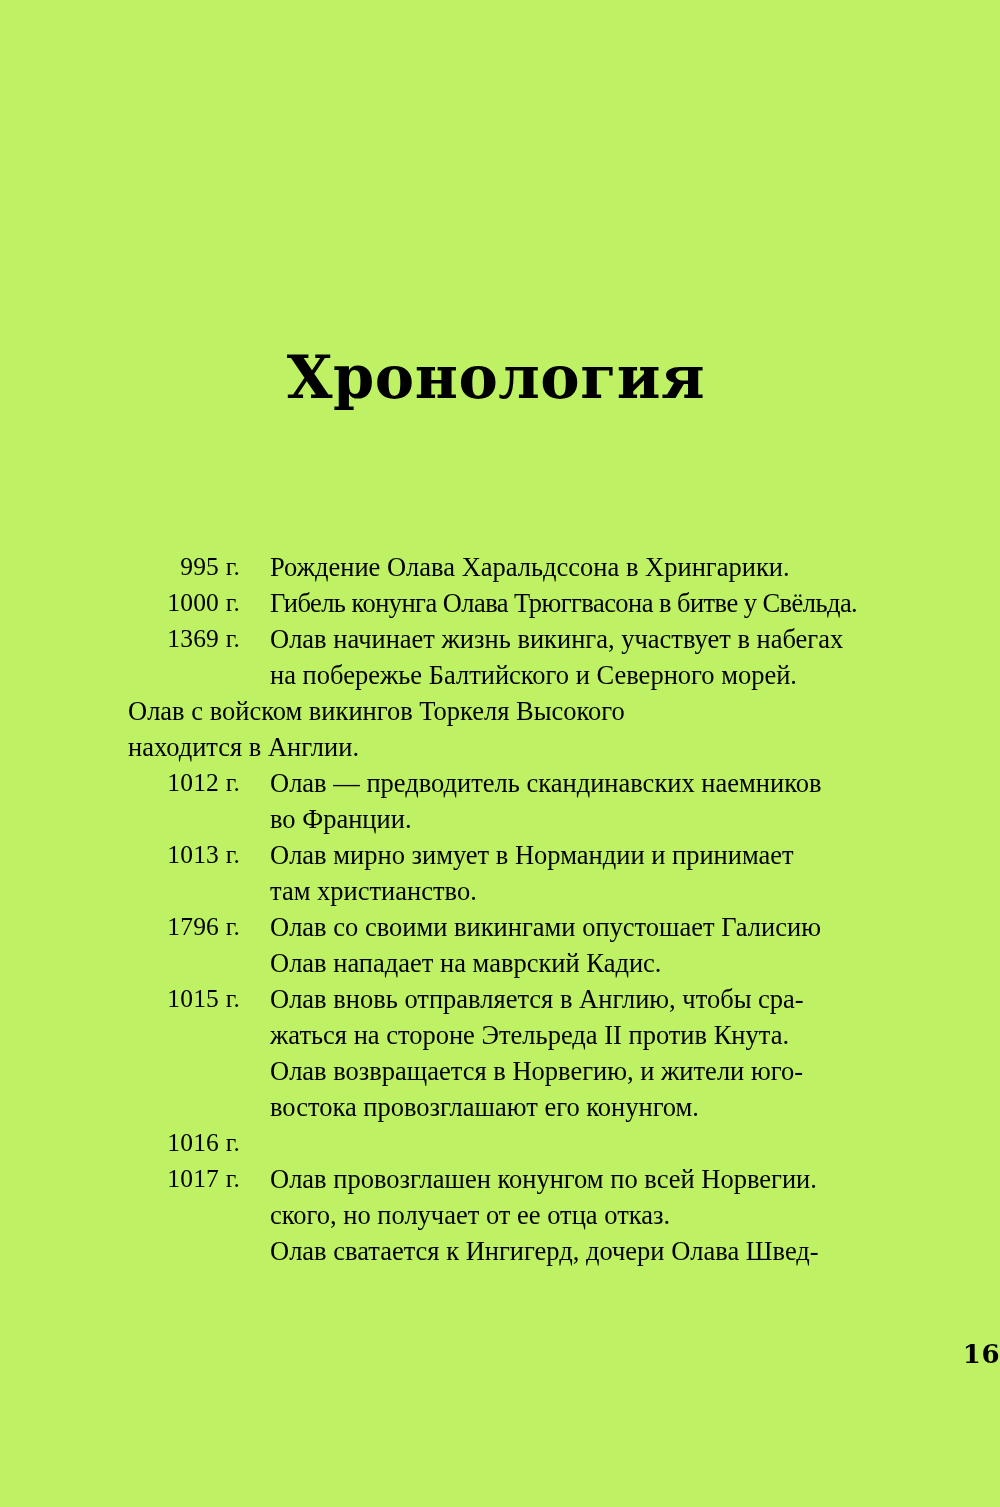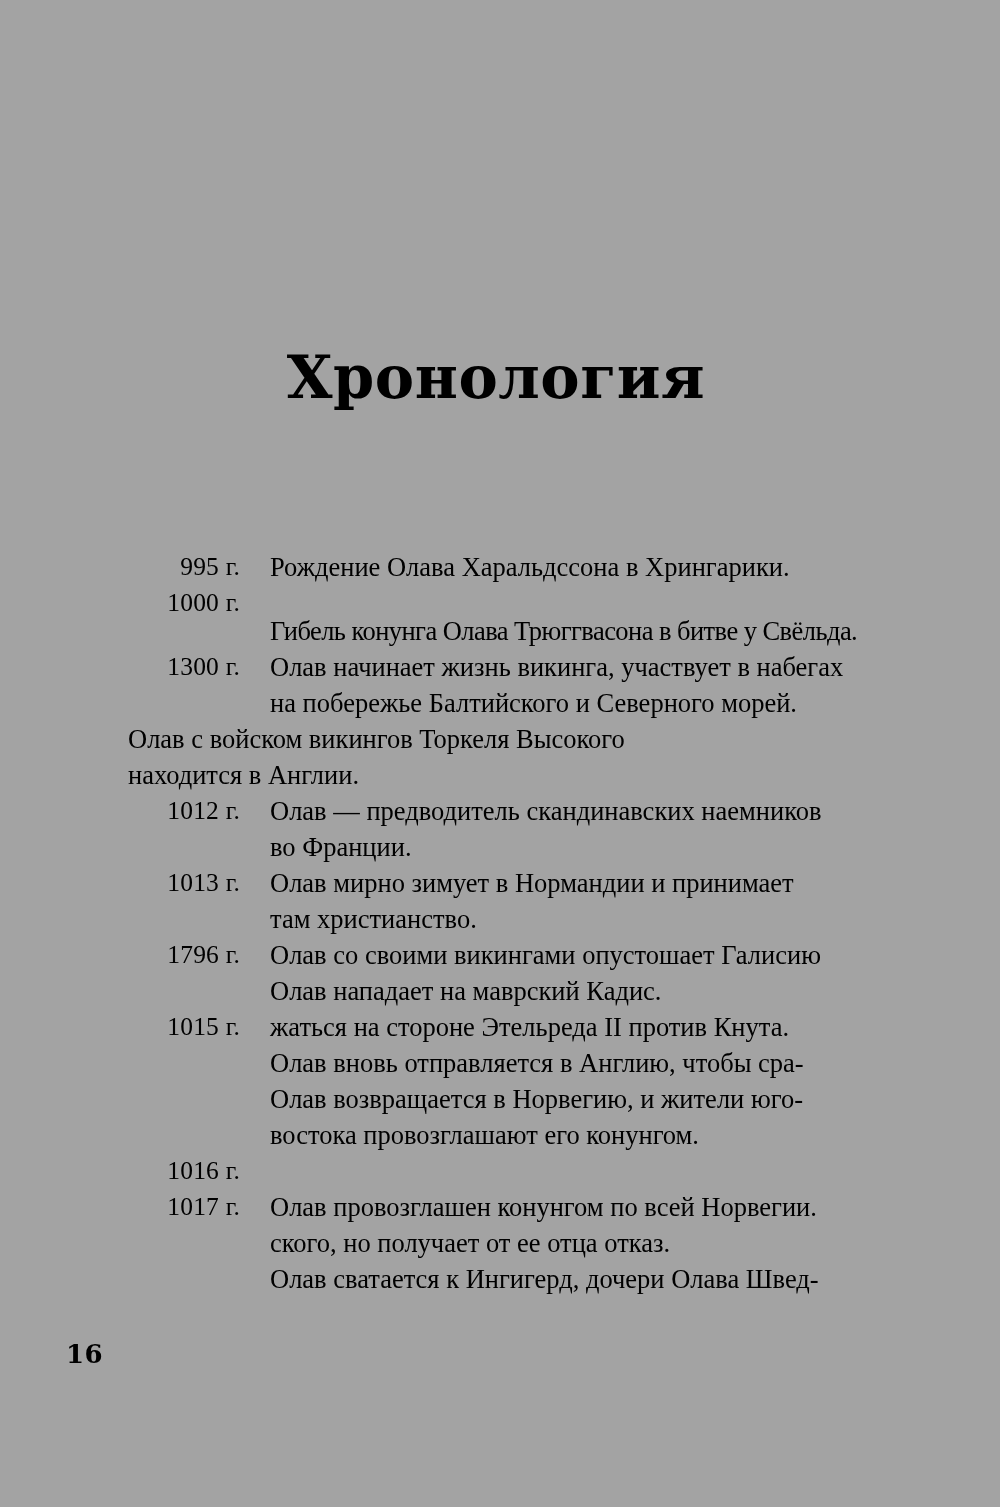--- a/index.html
+++ b/index.html
@@ -7,21 +7,21 @@
     margin: 0;
     padding: 0;
     background: #ffffff;
   }
 
   .page {
     position: relative;
     width: 1000px;
     height: 1507px;
     margin: 0 auto;
-    background: #a3a3a3;
+    background: #bef264;
     overflow: hidden;
     font-family: "Liberation Serif", "DejaVu Serif", serif;
     color: #000000;
     -webkit-font-smoothing: antialiased;
   }
 
   
   .page-title {
     position: absolute;
     left: 0;
@@ -71,36 +71,35 @@
 
   .entry-line {
     font-size: 26.5px;
     line-height: 36px;
     white-space: nowrap;
   }
 
   
   .entry-line.condensed {
     letter-spacing: -0.55px;
-    margin-top: 28px;
   }
 
   
   .folio {
     position: absolute;
     left: 0;
     right: 0;
     top: 1338px;
-    text-align: left;
+    text-align: right;
     font-family: "DejaVu Serif", "Liberation Serif", serif;
     font-weight: 700;
     font-size: 26px;
     line-height: 32px;
     letter-spacing: 0.5px;
-    padding-left: 66px;           
+    padding-left: 100px;           
   }
 </style>
 </head>
 <body>
 
 <div class="page">
 
   <h1 class="page-title">Хронология</h1>
 
   <div class="chronology">
@@ -115,21 +114,21 @@
       <div class="entry">
         <div class="entry-date">
           <div>1000 г.</div>
         </div>
         <div class="entry-lines">
           <div class="entry-line condensed">Гибель конунга Олава Трюггвасона в битве у Свёльда.</div>
         </div>
       </div>
       <div class="entry">
         <div class="entry-date">
-          <div>1300 г.</div>
+          <div>1369 г.</div>
         </div>
         <div class="entry-lines">
           <div class="entry-line">Олав начинает жизнь викинга, участвует в набегах</div>
           <div class="entry-line">на побережье Балтийского и Северного морей.</div>
         </div>
       </div>
       <div class="entry">
         <div class="entry-lines">
           <div class="entry-line">Олав с войском викингов Торкеля Высокого</div>
           <div class="entry-line">находится в Англии.</div>
@@ -160,22 +159,22 @@
         <div class="entry-lines">
           <div class="entry-line">Олав со своими викингами опустошает Галисию</div>
           <div class="entry-line">Олав нападает на маврский Кадис.</div>
         </div>
       </div>
       <div class="entry">
         <div class="entry-date">
           <div>1015 г.</div>
         </div>
         <div class="entry-lines">
+          <div class="entry-line">Олав вновь отправляется в Англию, чтобы сра-</div>
           <div class="entry-line">жаться на стороне Этельреда II против Кнута.</div>
-          <div class="entry-line">Олав вновь отправляется в Англию, чтобы сра-</div>
           <div class="entry-line">Олав возвращается в Норвегию, и жители юго-</div>
           <div class="entry-line">востока провозглашают его конунгом.</div>
         </div>
       </div>
       <div class="entry">
         <div class="entry-date">
           <div>1016 г.</div>
         </div>
       </div>
       <div class="entry">

